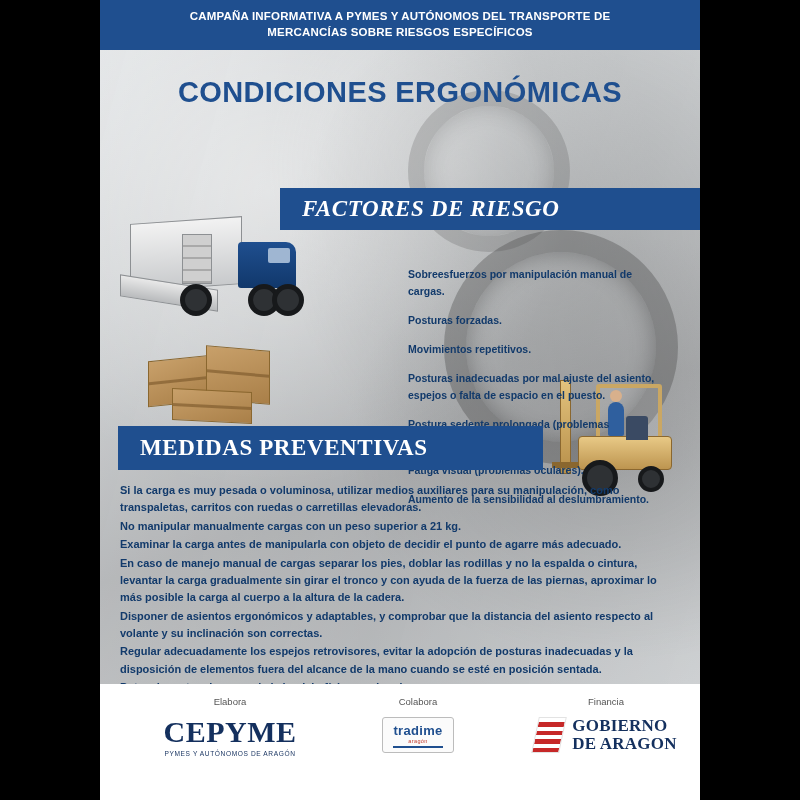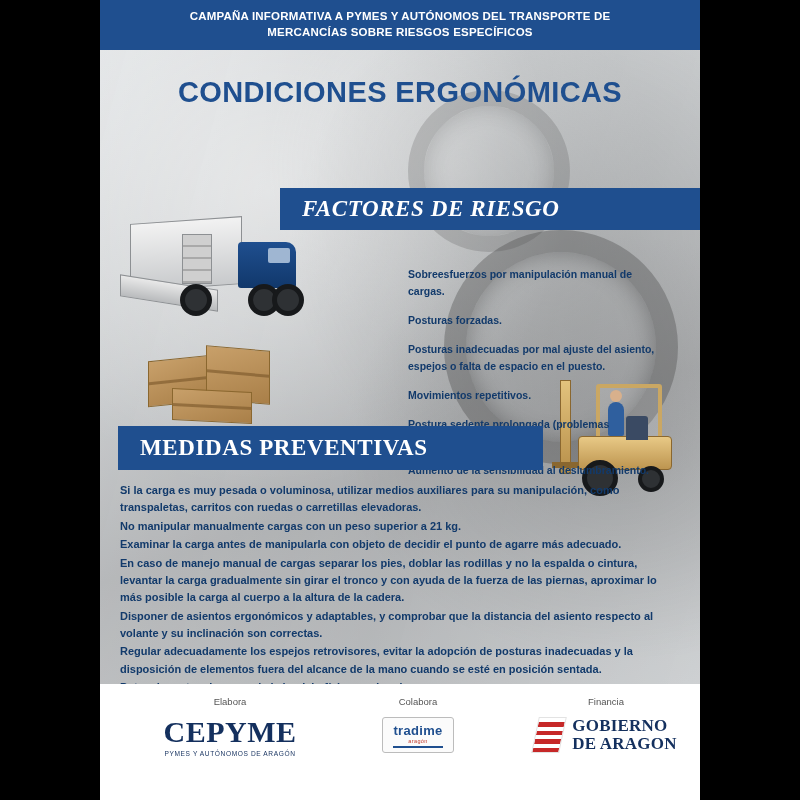--- a/index.html
+++ b/index.html
@@ -366,23 +366,24 @@
       <div class="seat"></div>
       <div class="driver"></div>
       <div class="fwheel fa"></div>
       <div class="fwheel fb"></div>
     </div>
 
     <div class="bar bar-risk">FACTORES DE RIESGO</div>
     <div class="risk-list">
       <p>Sobreesfuerzos por manipulación manual de cargas.</p>
       <p>Posturas forzadas.</p>
+      <p>Movimientos repetitivos.</p>
       <p>Posturas inadecuadas por mal ajuste del asiento, espejos o falta de espacio en el puesto.</p>
-      <p>Movimientos repetitivos.</p>
       <p>Postura sedente prolongada (problemas circulatorios).</p>
+      <p>Fatiga visual (problemas oculares).</p>
       <p>Aumento de la sensibilidad al deslumbramiento.</p>
     </div>
 
     <div class="bar bar-measures">MEDIDAS PREVENTIVAS</div>
     <div class="measures">
       <p>Si la carga es muy pesada o voluminosa, utilizar medios auxiliares para su manipulación, como transpaletas, carritos con ruedas o carretillas elevadoras.</p>
       <p>No manipular manualmente cargas con un peso superior a 21 kg.</p>
       <p>Examinar la carga antes de manipularla con objeto de decidir el punto de agarre más adecuado.</p>
       <p>En caso de manejo manual de cargas separar los pies, doblar las rodillas y no la espalda o cintura, levantar la carga gradualmente sin girar el tronco y con ayuda de la fuerza de las piernas, aproximar lo más posible la carga al cuerpo a la altura de la cadera.</p>
       <p>Disponer de asientos ergonómicos y adaptables, y comprobar que la distancia del asiento respecto al volante y su inclinación son correctas.</p>

